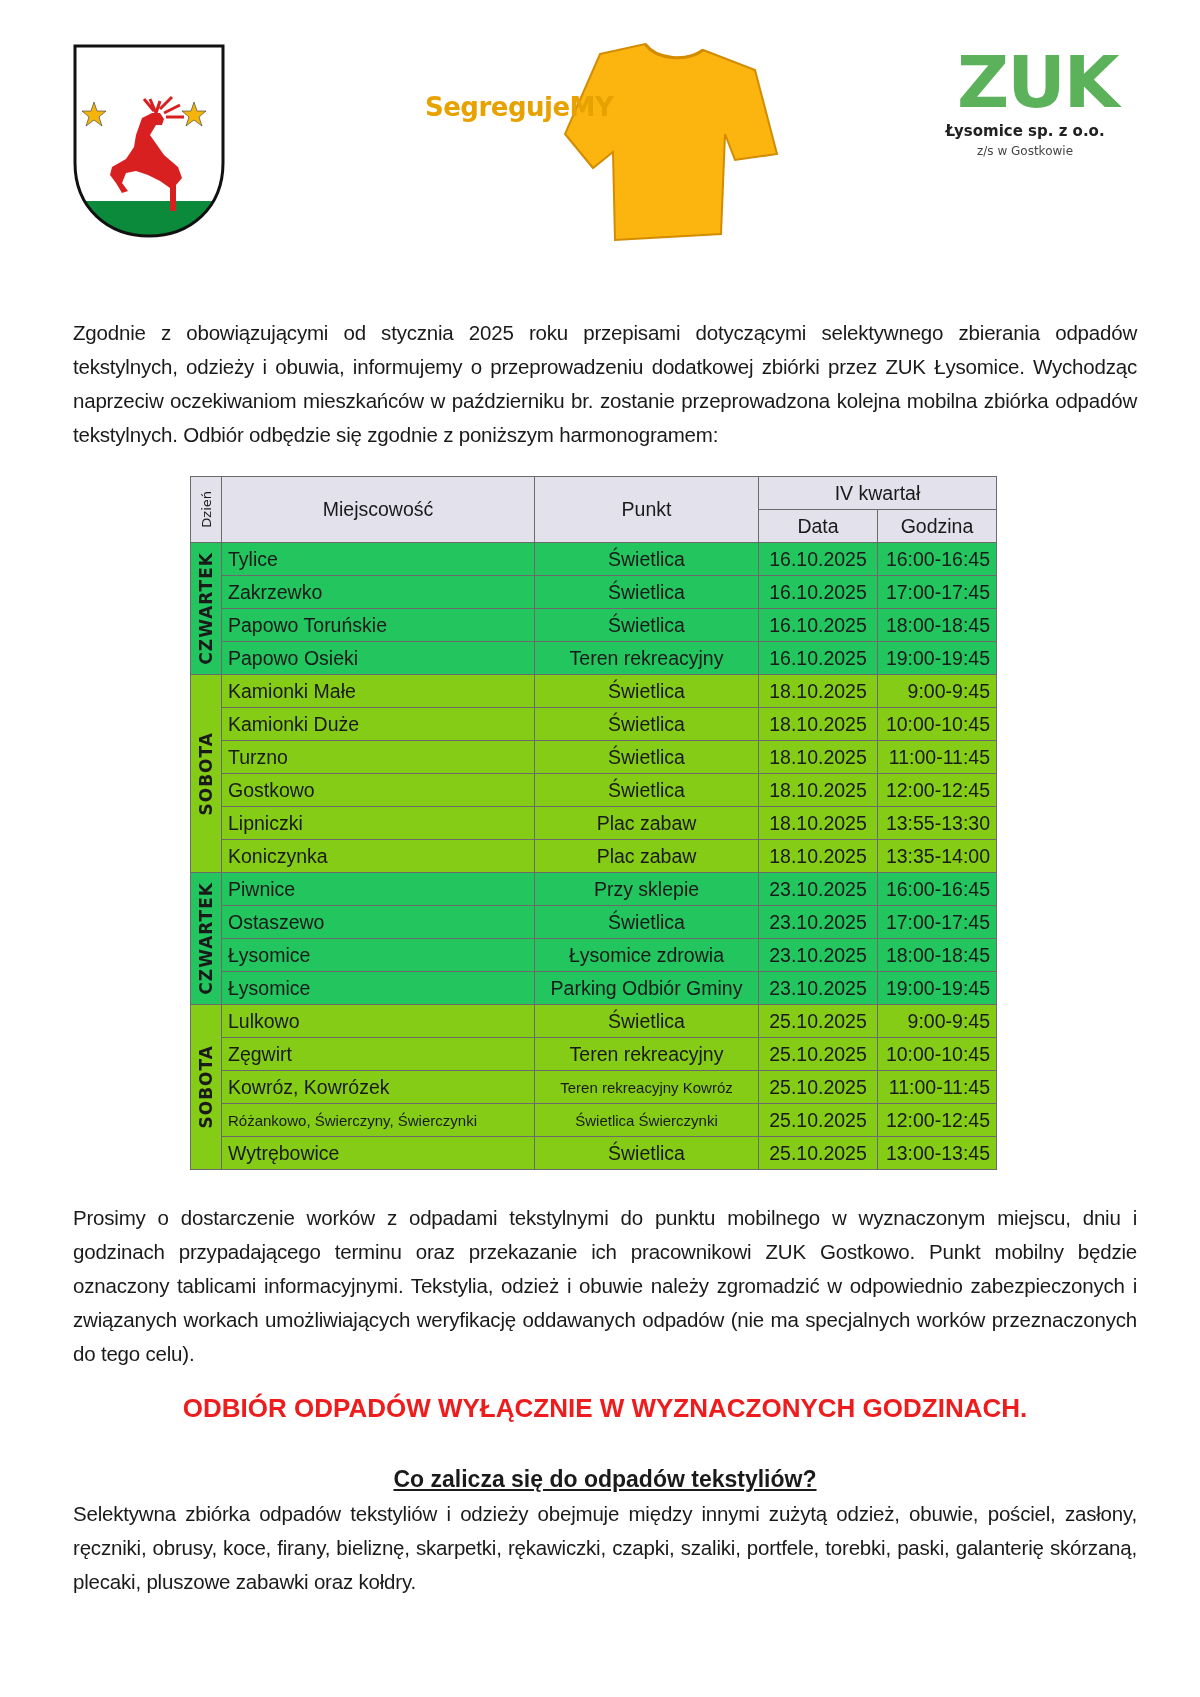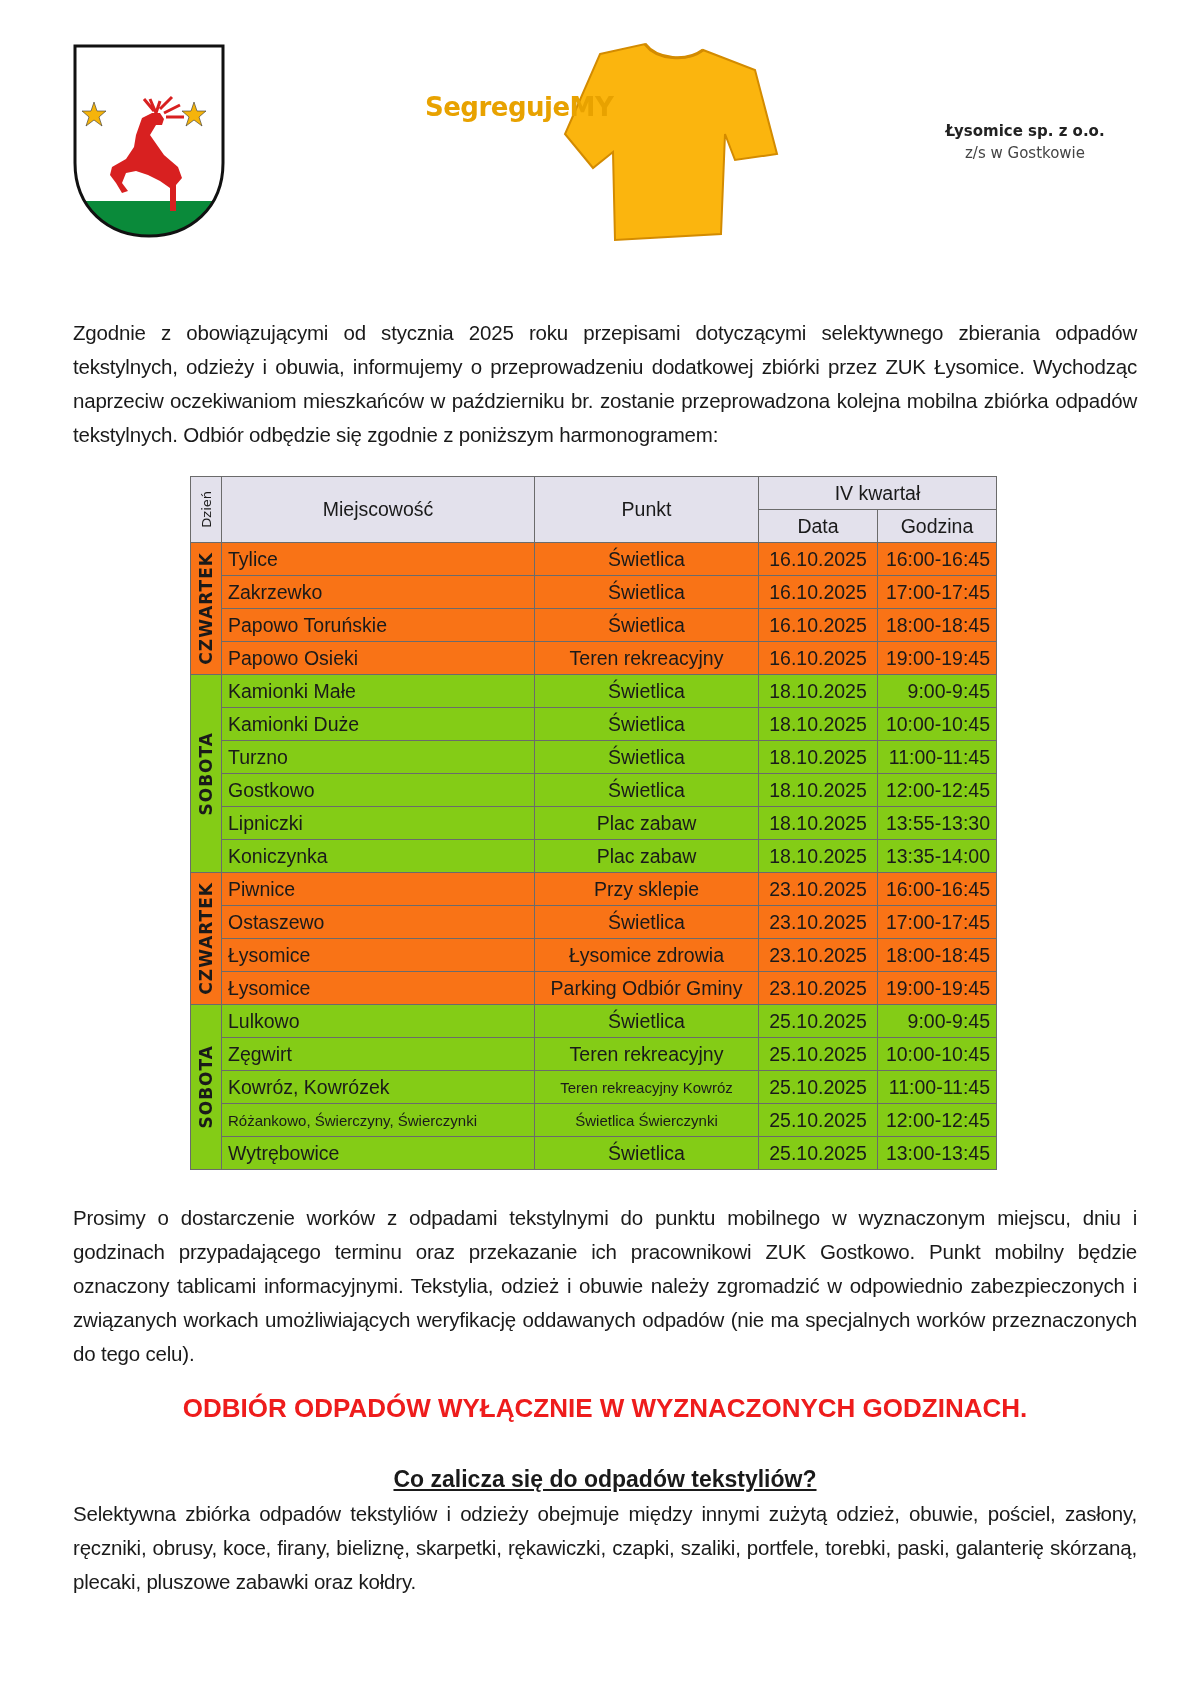--- a/index.html
+++ b/index.html
@@ -4,41 +4,41 @@
 <style>
   html, body { margin:0; padding:0; background:#ffffff; }
   body { width:1200px; height:1697px; position:relative; overflow:hidden;
          font-family:"Liberation Sans", sans-serif; color:#1a1a1a; }
   .logo-crest { position:absolute; left:72px; top:43px; width:154px; height:197px; }
   .logo-teks { position:absolute; left:425px; top:42px; width:420px; height:215px;text-align:right; }
   .logo-zuk { position:absolute; left:915px; top:52px; width:230px; height:115px; }
   .zuk-sub1 { position:absolute; left:0; top:70px; width:220px; text-align:center;
               font-family:"DejaVu Sans", sans-serif; font-weight:bold; font-size:15px; color:#222; }
   .zuk-sub2 { position:absolute; left:0; top:92px; width:220px; text-align:center;
-              font-family:"DejaVu Sans", sans-serif; font-size:15px; color:#444; }
+              font-family:"DejaVu Sans", sans-serif; font-size:12px; color:#444; }
   .para { position:absolute; left:73px; width:1064px; font-size:20.5px; line-height:34px;
           text-align:justify; color:#1a1a1a; font-family:"Liberation Sans", sans-serif; letter-spacing:-0.2px; }
   .para1 { top:316px; }
   .para2 { top:1201px; }
   .para3 { top:1497px; }
   .warning { position:absolute; left:0; top:1393px; width:1210px; text-align:center;
              font-weight:bold; font-size:26px; color:#ee1c1c; }
   .subhead { position:absolute; left:0; top:1466px; width:1210px; text-align:center;
              font-weight:bold; font-size:23px; color:#1a1a1a; text-decoration:underline; }
   table.sched { position:absolute; left:190px; top:476px; border-collapse:collapse;
                 font-size:19.5px; color:#1a1a1a; }
   table.sched td, table.sched th { border:1.5px solid #6b6b6b; padding:0 6px; height:32px; font-weight:normal; }
   table.sched th { background:#e3e1ec; }
   .c-day { width:30px; padding:0 !important; }
   .c-loc { width:300px; text-align:left; }
   .c-pt { width:211px; text-align:center; }
   .c-date { width:106px; text-align:center; }
   .c-time { width:106px; text-align:right; }
   .shade td { background:#84cc16; }
-  .white td { background:#f97316; }
+  .white td { background:#22c55e; }
   .day-cell { position:relative; }
   .vert { display:block; writing-mode:vertical-rl; transform:rotate(180deg);
           margin:0 auto; font-weight:bold; font-size:17px; letter-spacing:1px; color:#1a1a1a;
           font-family:"DejaVu Sans", sans-serif; }
   .vert-small { display:block; writing-mode:vertical-rl; transform:rotate(180deg);
           margin:0 auto; font-size:13px; color:#1a1a1a; font-family:"DejaVu Sans", sans-serif; }
   .small-txt { font-size:15px; }
 </style>
 </head>
 <body>
@@ -64,20 +64,21 @@
 
 <div class="logo-teks">
   <svg width="420" height="215" viewBox="0 0 420 215">
     <path d="M175,12 L220,2 C232,18 262,20 278,8 L330,28 L352,112 L310,118 L300,92 L296,192 L190,198 L188,110 L168,126 L140,92 Z" fill="#fbb50e" stroke="#d38b00" stroke-width="2"></path>
     <path d="M220,2 C232,18 262,20 278,8" fill="none" stroke="#d38b00" stroke-width="3"></path>
   </svg>
   <div style="position:absolute;left:0;top:50px;font-family:'DejaVu Sans',sans-serif;font-weight:bold;font-size:26px;color:#e8a200;letter-spacing:-0.5px;">SegregujeMY</div>
 </div>
 
 <div class="logo-zuk">
+  <div style="position:absolute;left:42px;top:-12px;font-family:'DejaVu Sans',sans-serif;font-weight:bold;font-size:72px;color:#5cb25a;letter-spacing:-2px;">ZUK</div>
   <div class="zuk-sub1">Łysomice sp. z o.o.</div>
   <div class="zuk-sub2">z/s w Gostkowie</div>
 </div>
 
 <div class="para para1">Zgodnie z obowiązującymi od stycznia 2025 roku przepisami dotyczącymi selektywnego zbierania odpadów tekstylnych, odzieży i obuwia, informujemy o przeprowadzeniu dodatkowej zbiórki przez ZUK Łysomice. Wychodząc naprzeciw oczekiwaniom mieszkańców w październiku br. zostanie przeprowadzona kolejna mobilna zbiórka odpadów tekstylnych. Odbiór odbędzie się zgodnie z poniższym harmonogramem:</div>
 
 <table class="sched">
   <thead>
     <tr>
       <th class="c-day" rowspan="2">

